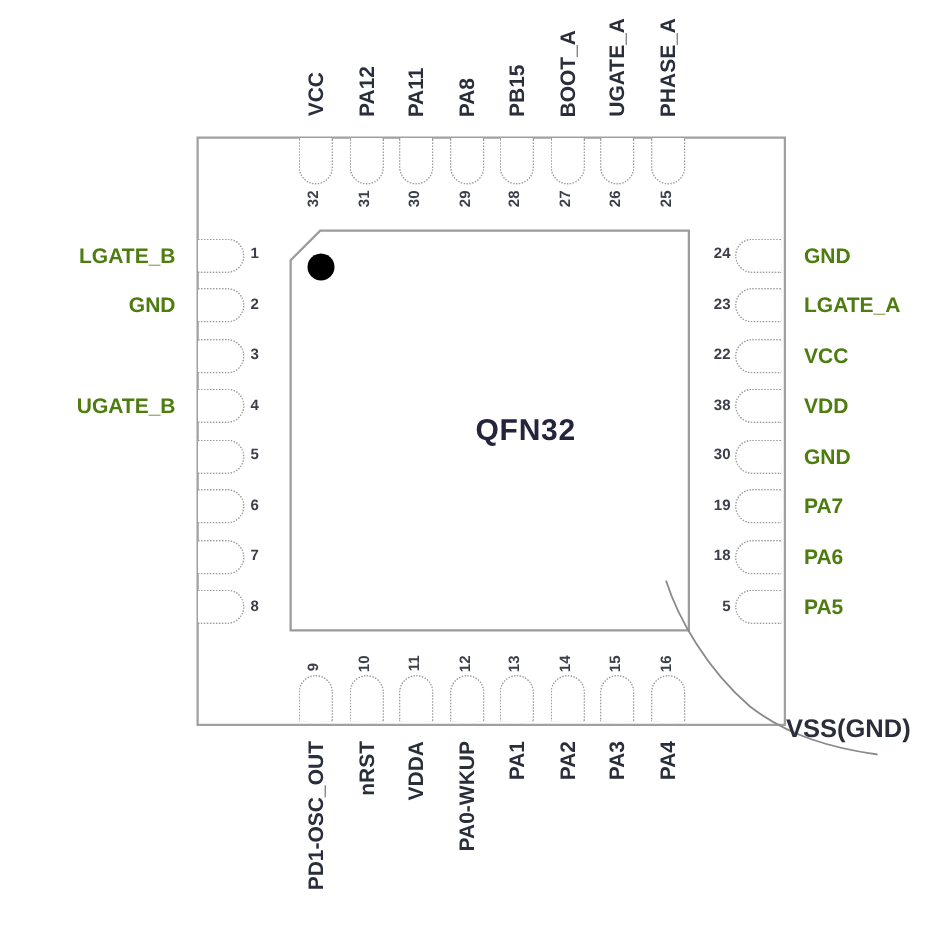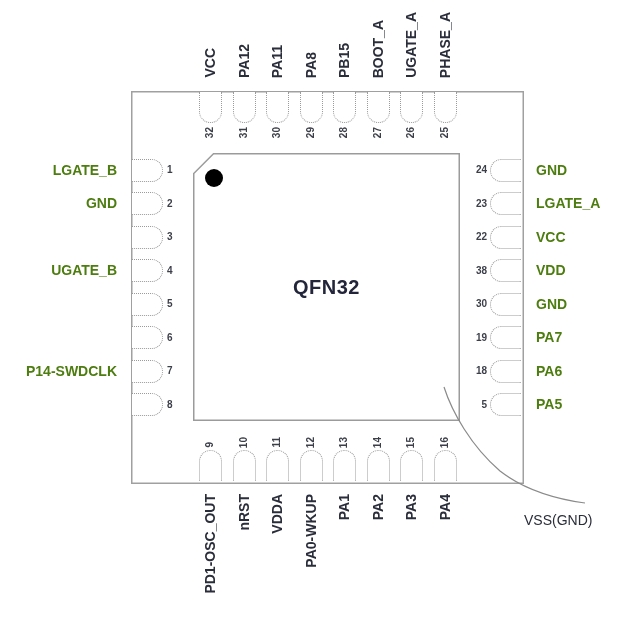--- a/index.html
+++ b/index.html
@@ -68,25 +68,25 @@
     white-space:nowrap;
   }
   .plbl-top{ left:calc(202px + var(--i)*33.5px); bottom:544px; }
   .plbl-bottom{ left:calc(202px + var(--i)*33.5px); top:494px; }
 
   
   .die-label{
     position:absolute; z-index:3;
     left:193px; top:153px; width:267px; height:268px;
     display:flex; align-items:center; justify-content:center;
-    font-size:20px; font-weight:600; letter-spacing:0.5px; color:#23263a;
+    font-size:20px; font-weight:600; letter-spacing:0.5px; color:#23263a;padding-left:24px;
   }
   .vss-label{
-    position:absolute; z-index:3; left:524px; top:512px;
-    font-size:14px; font-weight:400; color:#2a2d3a; white-space:nowrap;
+    position:absolute; z-index:3; left:524px; top:476px;
+    font-size:17px; font-weight:700; color:#2a2d3a; white-space:nowrap;
   }
 </style>
 </head>
 <body>
 
 <div id="canvas">
 
   <svg class="layer" width="624" height="622" viewBox="0 0 624 622">
     <rect x="131.75" y="91.75" width="391.5" height="391.5" fill="none" stroke="#a0a0a0" stroke-width="1.5"></rect>
     <polygon points="213.5,153.75 459.25,153.75 459.25,420.25 193.75,420.25 193.75,173.5" fill="#ffffff" stroke="#9b9b9b" stroke-width="1.5"></polygon>
@@ -110,21 +110,20 @@
   <div class="plbl plbl-left" style="--i:3">UGATE_B</div>
 
   <div class="pad pad-left" style="--i:4"></div>
   <div class="pnum pnum-left" style="--i:4">5</div>
 
   <div class="pad pad-left" style="--i:5"></div>
   <div class="pnum pnum-left" style="--i:5">6</div>
 
   <div class="pad pad-left" style="--i:6"></div>
   <div class="pnum pnum-left" style="--i:6">7</div>
-  <div class="plbl plbl-left" style="--i:6">P14-SWDCLK</div>
 
   <div class="pad pad-left" style="--i:7"></div>
   <div class="pnum pnum-left" style="--i:7">8</div>
 
   <div class="pad pad-top" style="--i:0"></div>
   <div class="vnum pnum-top" style="--i:0">32</div>
   <div class="vlbl plbl-top" style="--i:0">VCC</div>
 
   <div class="pad pad-top" style="--i:1"></div>
   <div class="vnum pnum-top" style="--i:1">31</div>

